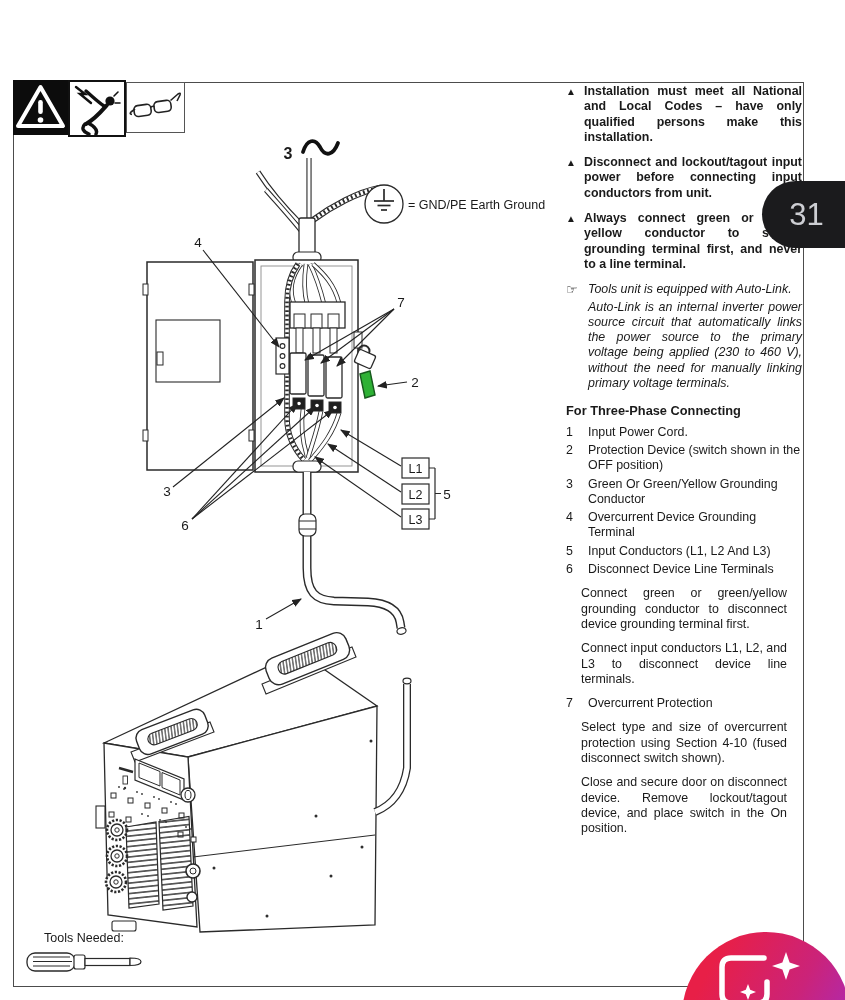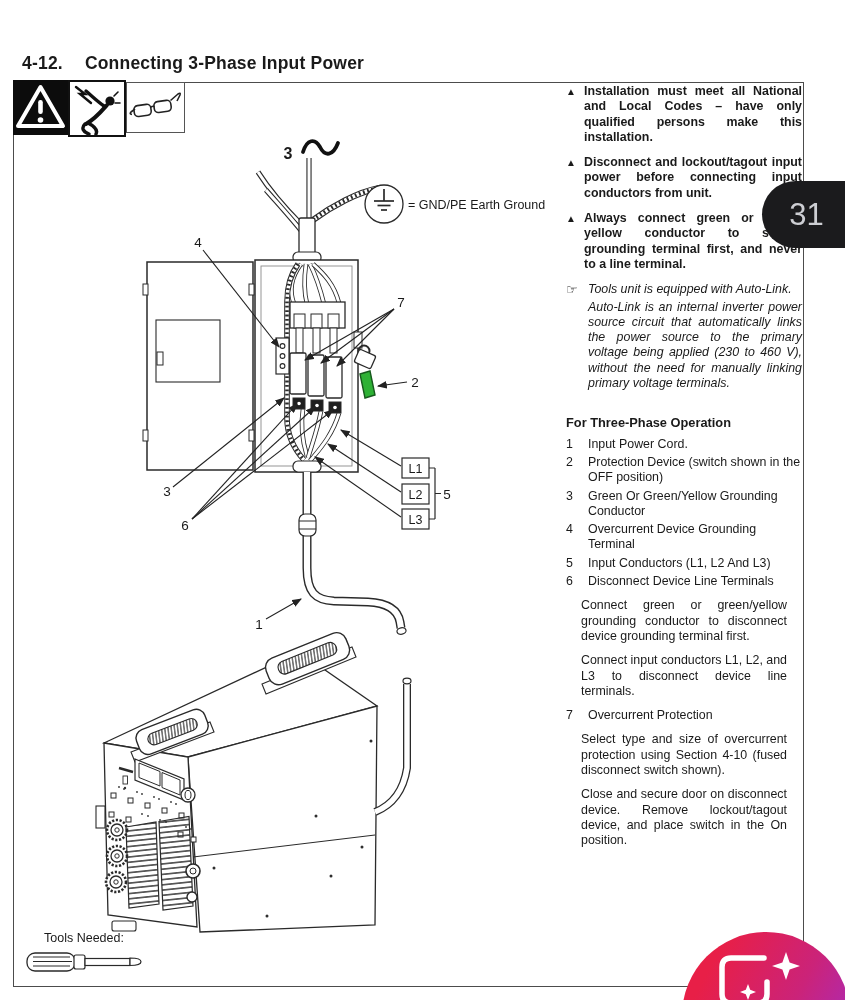--- a/index.html
+++ b/index.html
@@ -17,43 +17,40 @@
   .icobox.b2{width:54px;height:53px;border:2px solid #111;}
   .icobox.b3{width:57px;height:49px;border:1px solid #555;margin-top:2px;}
   
   .diagram{position:absolute;left:13px;top:82px;z-index:1;}
   
   .col{position:absolute;left:566px;top:84px;width:236px;z-index:2;font-size:12.4px;line-height:15.3px;}
   .warn{display:flex;margin-bottom:10px;font-weight:bold;text-align:justify;}
   .warn .tri{width:18px;flex:0 0 18px;font-size:10px;line-height:15px;}
   .note{display:flex;margin-top:4px;font-style:italic;}
   .note .hand{width:22px;flex:0 0 22px;font-style:normal;font-size:13px;}
-  .notebody{margin:2px 0 24px 22px;font-style:italic;text-align:justify;}
+  .notebody{margin:2px 0 12px 22px;font-style:italic;text-align:justify;}
   .heading{font-weight:bold;margin:10px 0 6px 0;font-size:12.8px;}
   .step{display:flex;margin-bottom:3px;}
   .step .n{width:22px;flex:0 0 22px;}
   .para{margin:9px 15px;text-align:justify;}
   
   .badge{position:absolute;left:762px;top:181px;width:95px;height:67px;background:#1b1b1d;
          border-radius:34px 0 0 34px;color:#cdced3;font-size:31px;display:flex;align-items:center;
          justify-content:center;padding-right:6px;box-sizing:border-box;z-index:5;}
   
   .fab{position:absolute;left:682px;top:932px;width:168px;height:168px;border-radius:50%;z-index:6;
        background:linear-gradient(118deg,#e81f47 18%,#cb2379 58%,#9d2ed2 100%);border:none;cursor:pointer;}
   .fab svg{position:absolute;left:34px;top:14px;}
   svg text{font-family:"Liberation Sans",sans-serif;fill:#1a1a1a;}
 </style>
 </head>
 <body>
 
 <div id="screen">
 
-  <div class="title">
-    <span class="sec">4-12.</span><span>Connecting 3-Phase Input Power</span>
-  </div>
 
   <div class="figure-frame"></div>
 
   <div class="icons">
     <div class="icobox b1">
       <svg width="55" height="55" viewBox="0 0 55 55">
         <polygon points="27.5,7 50,46 5,46" fill="#0c0c0c" stroke="#fff" stroke-width="4" stroke-linejoin="round"></polygon>
         <rect x="25.2" y="20" width="4.6" height="14" rx="2.2" fill="#fff"></rect>
         <circle cx="27.5" cy="40" r="2.8" fill="#fff"></circle>
       </svg>
@@ -347,21 +344,21 @@
       <span class="tri">▲</span>
       <span>Always connect green or green/ yellow conductor to supply grounding terminal first, and never to a line  terminal.</span>
     </div>
 
     <div class="note">
       <span class="hand">☞</span>
       <span>Tools unit is equipped with Auto-Link.</span>
     </div>
     <div class="notebody">Auto-Link is an internal inverter power source circuit that automatically links the power source to the primary voltage being applied (230 to 460 V), without the need for manually linking primary voltage terminals.</div>
 
-    <div class="heading">For Three-Phase Operation</div>
+    <div class="heading">For Three-Phase Connecting</div>
 
     <div class="step">
       <span class="n">1</span>
       <span>Input Power Cord.</span>
     </div>
     <div class="step">
       <span class="n">2</span>
       <span>Protection Device (switch shown in the OFF position)</span>
     </div>
     <div class="step">

